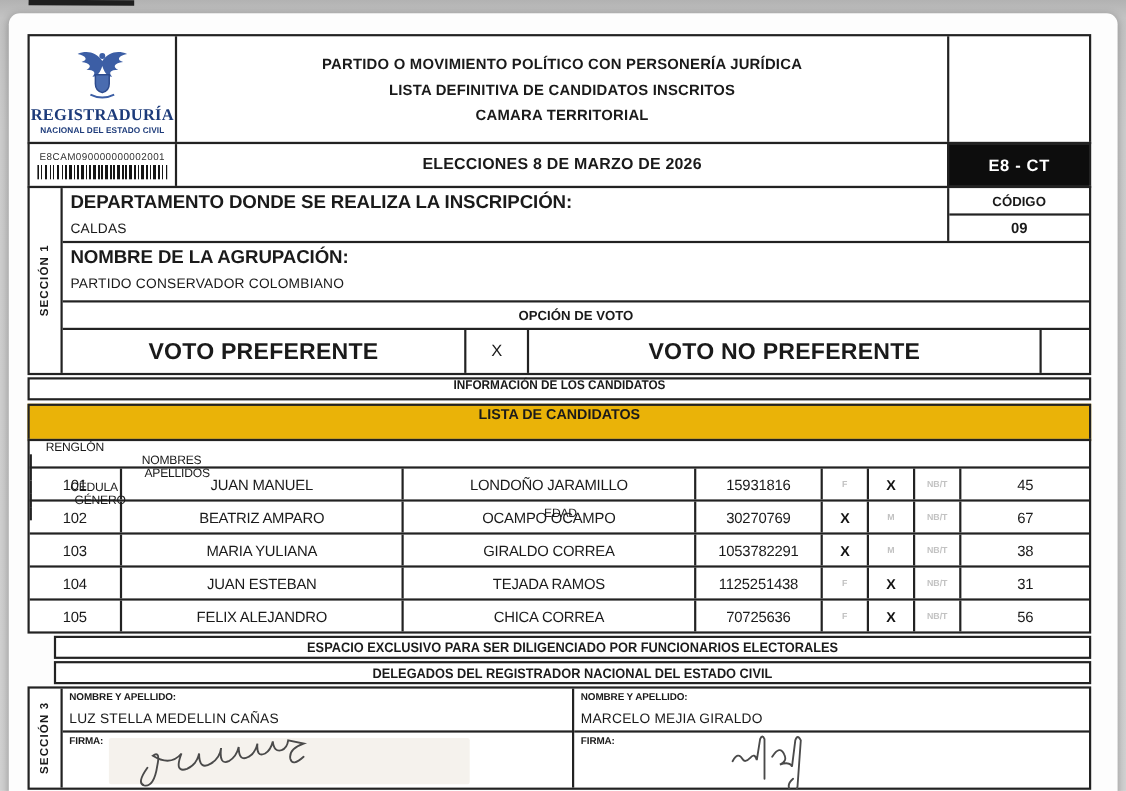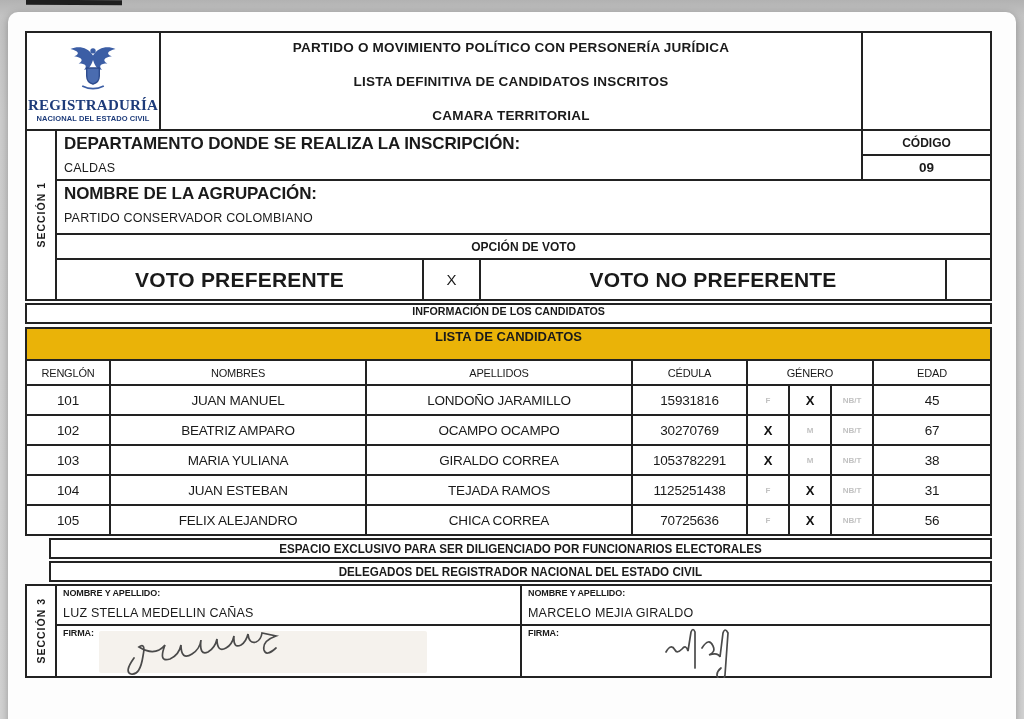--- a/index.html
+++ b/index.html
@@ -25,21 +25,21 @@
   .bl { border-left: 2px solid #222; }
   .bb { border-bottom: 2px solid #222; }
   .center { display:flex; align-items:center; justify-content:center; }
   .condensed { display:inline-block; transform: scaleX(.93); transform-origin:center; white-space:nowrap; }
 
   
   .h-top { height: 100px; }
   .logo-cell { width:132px; display:flex; flex-direction:column; align-items:center; justify-content:center; padding-top:2px; }
   .logo-title { font-family:"Liberation Serif", serif; font-weight:bold; font-size:15px; color:#1d3b7a; letter-spacing:.2px; margin-top:2px; }
   .logo-sub { font-size:7.5px; font-weight:bold; color:#1d3b7a; letter-spacing:.1px; }
-  .title-cell { flex:1; display:flex; flex-direction:column; align-items:center; justify-content:center; gap:19px; font-weight:bold; font-size:13.5px; letter-spacing:.2px; }
+  .title-cell { flex:1; display:flex; flex-direction:column; align-items:center; justify-content:center; gap:8px; font-weight:bold; font-size:13.5px; letter-spacing:.2px; }
   .h-right { width:129px; }
 
   .h-elect { height: 42px; }
   .barcode-cell { width:132px; display:flex; flex-direction:column; align-items:center; justify-content:center; gap:3px; }
   .code-text { font-size:9px; letter-spacing:.4px; color:#333; }
   .barcode { width:118px; height:13px;
     background: repeating-linear-gradient(90deg,#151515 0 1.5px,transparent 1.5px 3px,#151515 3px 4.5px,transparent 4.5px 6.5px,#151515 6.5px 9px,transparent 9px 11px);
   }
   .elecciones { flex:1; font-weight:bold; font-size:14.5px; letter-spacing:.2px; }
   .e8ct { width:129px; background:#0d0d0d; color:#fff; font-weight:bold; font-size:15px; letter-spacing:.6px; }
@@ -62,21 +62,21 @@
   .vp-cell { width:365px;text-align:right; }
   .mark-cell { width:59px; font-size:15px; border-right:2px solid #222; }
   .vnp-cell { flex:1; }
   .endbox { width:45px; }
 
   
   .bar { height:21px; display:flex; align-items:flex-start; justify-content:center; font-weight:bold; font-size:11.5px; }
   .lista-bar { height:34px; background:#eab308; font-size:13px; }
 
   
-  .thead { height:23px; font-size:11px; letter-spacing:-.2px; }
+  .thead { height:23px; font-size:11px; letter-spacing:-.2px;flex-direction:column; }
   .trow { height:30px; border-top:2px solid #222; font-size:13.5px; letter-spacing:-.2px; }
   .tc { display:flex; align-items:center; justify-content:center; }
   .c0 { width:82px; }
   .c1 { width:256px; }
   .c2 { width:266px; }
   .c3 { width:115px; }
   .cg { width:42px; }
   .cgh { width:126px; }
   .c5 { flex:1; }
   .gcell[data-marked="false"] { color:#c2c2c2; font-size:8px; font-weight:600; letter-spacing:0; }
@@ -119,20 +119,28 @@
         <div class="logo-sub">NACIONAL DEL ESTADO CIVIL</div>
       </div>
       <div class="title-cell bl">
         <div>PARTIDO O MOVIMIENTO POLÍTICO CON PERSONERÍA JURÍDICA</div>
         <div>LISTA DEFINITIVA DE CANDIDATOS INSCRITOS</div>
         <div>CAMARA TERRITORIAL</div>
       </div>
       <div class="h-right bl"></div>
     </div>
 
+    <div class="band row h-elect joined">
+      <div class="barcode-cell">
+        <div class="code-text">E8CAM090000000002001</div>
+        <div class="barcode"></div>
+      </div>
+      <div class="elecciones bl center">ELECCIONES 8 DE MARZO DE 2026</div>
+      <div class="e8ct bl center">E8 - CT</div>
+    </div>
 
     <div class="band row joined">
       <div class="vstrip">
         <span class="vtext">SECCIÓN 1</span>
       </div>
       <div class="s1-col">
         <div class="row dept-row bb">
           <div class="dept-cell">
             <div class="lbl">DEPARTAMENTO DONDE SE REALIZA LA INSCRIPCIÓN:</div>
             <div class="val">CALDAS</div>

